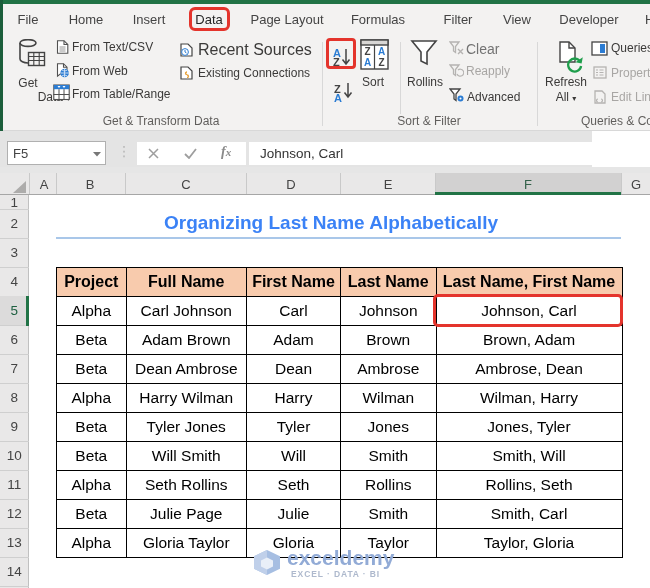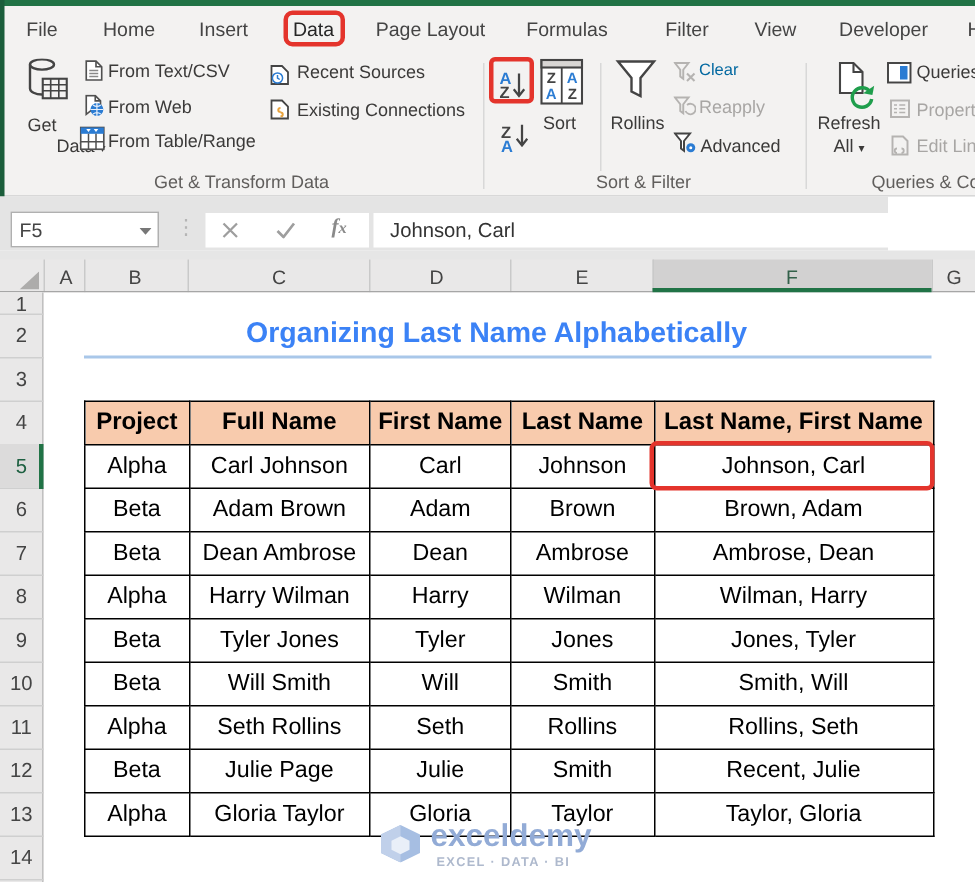--- a/index.html
+++ b/index.html
@@ -67,21 +67,21 @@
     <path d="M4.5 2 l1.5 2 1.5 -2 z M9.5 2 l1.5 2 1.5 -2 z" fill="#fff"></path>
     <path d="M0.8 10.5 h15.4 M6 5.2 v10.3 M11 5.2 v10.3" stroke="#505050" stroke-width="1"></path>
   </svg>
   <div class="abs" style="left:72px;top:51px;font-size:12px;color:#3b3a39;">From Table/Range</div>
 
   <svg class="abs" style="left:180px;top:7px;" width="13" height="14" viewBox="0 0 13 14">
     <path d="M1 1 h7 l4 4 v8 h-11 z" fill="#fff" stroke="#444" stroke-width="1.2"></path>
     <circle cx="5" cy="9" r="3.4" fill="#fff" stroke="#2b7cd3" stroke-width="1"></circle>
     <path d="M5 7 v2 l1.5 1" stroke="#2b7cd3" stroke-width="1" fill="none"></path>
   </svg>
-  <div class="abs" style="left:198px;top:5px;font-size:12px;color:#3b3a39;">Recent Sources</div>
+  <div class="abs" style="left:198px;top:5px;font-size:16px;color:#3b3a39;">Recent Sources</div>
 
   <svg class="abs" style="left:180px;top:30px;" width="13" height="14" viewBox="0 0 13 14">
     <path d="M1 1 h7 l4 4 v8 h-11 z" fill="#fff" stroke="#444" stroke-width="1.2"></path>
     <path d="M7 6 c-2 0 -2 2.5 0 2.5 M7 11.5 c2 0 2 -2.5 0 -2.5" stroke="#e8a33d" stroke-width="1.3" fill="none"></path>
   </svg>
   <div class="abs" style="left:198px;top:30px;font-size:12px;color:#3b3a39;">Existing Connections</div>
 
   <div class="abs" style="left:330px;top:9px;width:22px;height:26px;font-weight:bold;font-size:11px;line-height:8px;">
     <span style="color:#2b7cd3;position:absolute;left:3px;top:4px;">A</span>
     <span style="color:#444;position:absolute;left:3px;top:13px;">Z</span>
@@ -112,21 +112,21 @@
 
   <svg class="abs" style="left:410px;top:3px;" width="28" height="28" viewBox="0 0 28 28">
     <path d="M2 2 h24 l-9 11 v12 l-6 -3 v-9 z" fill="#fff" stroke="#444" stroke-width="1.6"></path>
   </svg>
   <div class="abs" style="left:425px;top:39px;transform:translateX(-50%);font-size:12px;color:#3b3a39;">Rollins</div>
 
   <svg class="abs" style="left:449px;top:5px;" width="15" height="14" viewBox="0 0 15 14">
     <path d="M1 1 h9 l-3.5 4.5 v6 l-2 -1.5 v-4.5 z" fill="none" stroke="#b5b3b1" stroke-width="1.3"></path>
     <path d="M9 8 l5 5 M14 8 l-5 5" stroke="#b5b3b1" stroke-width="1.4"></path>
   </svg>
-  <div class="abs" style="left:466px;top:5px;font-size:11px;color:#0369a1;">Clear</div>
+  <div class="abs" style="left:466px;top:5px;font-size:14px;color:#737373;">Clear</div>
   <svg class="abs" style="left:449px;top:28px;" width="15" height="14" viewBox="0 0 15 14">
     <path d="M1 1 h9 l-3.5 4.5 v6 l-2 -1.5 v-4.5 z" fill="none" stroke="#b5b3b1" stroke-width="1.3"></path>
     <path d="M8 10 a3.5 3.5 0 1 0 1 -4" fill="none" stroke="#b5b3b1" stroke-width="1.2"></path>
   </svg>
   <div class="abs" style="left:466px;top:28px;font-size:12px;color:#a8a6a4;">Reapply</div>
   <svg class="abs" style="left:449px;top:52px;" width="16" height="15" viewBox="0 0 16 15">
     <path d="M1 1 h10 l-4 5 v6.5 l-2 -1.5 v-5 z" fill="#fff" stroke="#444" stroke-width="1.3"></path>
     <circle cx="11.5" cy="10.5" r="3" fill="#2b7cd3"></circle>
     <circle cx="11.5" cy="10.5" r="1" fill="#fff"></circle>
   </svg>
@@ -310,21 +310,21 @@
           <td>Seth Rollins</td>
           <td>Seth</td>
           <td>Rollins</td>
           <td>Rollins, Seth</td>
         </tr>
     <tr>
           <td>Beta</td>
           <td>Julie Page</td>
           <td>Julie</td>
           <td>Smith</td>
-          <td>Recent, Julie</td>
+          <td>Smith, Carl</td>
         </tr>
     <tr>
           <td>Alpha</td>
           <td>Gloria Taylor</td>
           <td>Gloria</td>
           <td>Taylor</td>
           <td>Taylor, Gloria</td>
         </tr>
   </tbody>
     </table>

